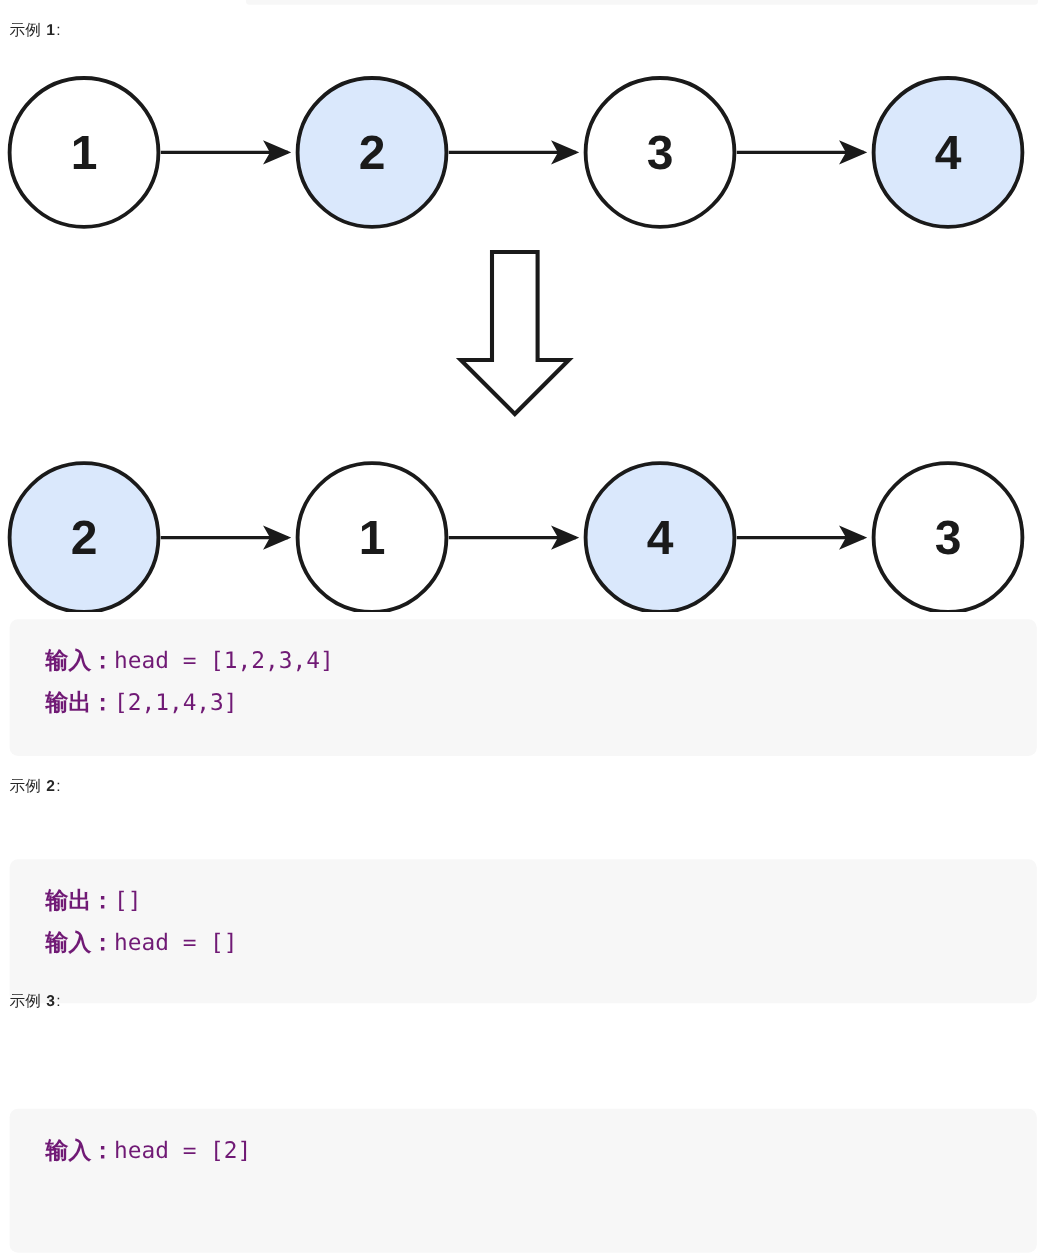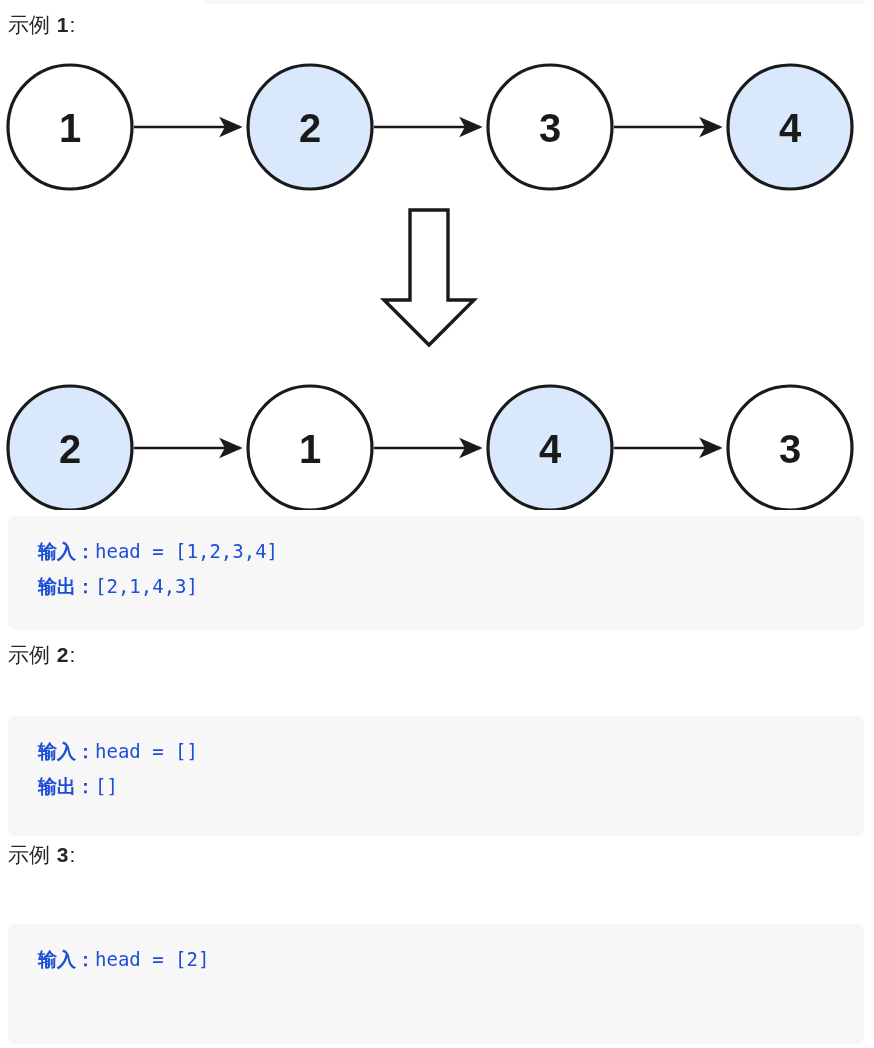--- a/index.html
+++ b/index.html
@@ -24,21 +24,21 @@
     top: 0;
     width: 660px;
     height: 4px;
     background: #f7f7f7;
     border-radius: 0 0 3px 3px;
   }
 
   .example-label {
     position: absolute;
     left: 8px;
-    font-size: 21px;
+    font-size: 13px;
     line-height: 22px;
     color: #262626;
     white-space: nowrap;
     font-weight: 400;
   }
   .example-label .num {
     font-weight: 700;
     padding: 0 1px;
   }
 
@@ -48,21 +48,21 @@
     width: 856px;
     background: #f7f7f7;
     border-radius: 7px;
     box-sizing: border-box;
     padding: 18px 0 24px 30px;
   }
   .code-line {
     font-family: "DejaVu Sans Mono", "Liberation Mono", monospace;
     font-size: 19px;
     line-height: 34px;
-    color: #1d4ed8;
+    color: #701a75;
     white-space: pre;
   }
   .code-line .cn {
     font-family: "Liberation Sans", "DejaVu Sans", sans-serif;
     font-weight: 700;
   }
 
   .diagram {
     position: absolute;
     left: 0;
@@ -151,21 +151,21 @@
 </div>
 
 <div class="codeblock" style="top:516px; height:114px;">
   <div class="code-line"><span class="cn">输入：</span><span>head = [1,2,3,4]</span></div>
   <div class="code-line"><span class="cn">输出：</span><span>[2,1,4,3]</span></div>
 </div>
 
 <div class="example-label" style="top:644px;"><span>示例</span> <span class="num">2</span><span>:</span></div>
 
 <div class="codeblock" style="top:716px; height:120px;">
+  <div class="code-line"><span class="cn">输出：</span><span>[]</span></div>
   <div class="code-line"><span class="cn">输入：</span><span>head = []</span></div>
-  <div class="code-line"><span class="cn">输出：</span><span>[]</span></div>
 </div>
 
-<div class="example-label" style="top:844px;"><span>示例</span> <span class="num">3</span><span>:</span></div>
+<div class="example-label" style="top:823px;"><span>示例</span> <span class="num">3</span><span>:</span></div>
 
 <div class="codeblock" style="top:924px; height:120px;">
   <div class="code-line"><span class="cn">输入：</span><span>head = [2]</span></div>
 </div>
 
 </body></html>

